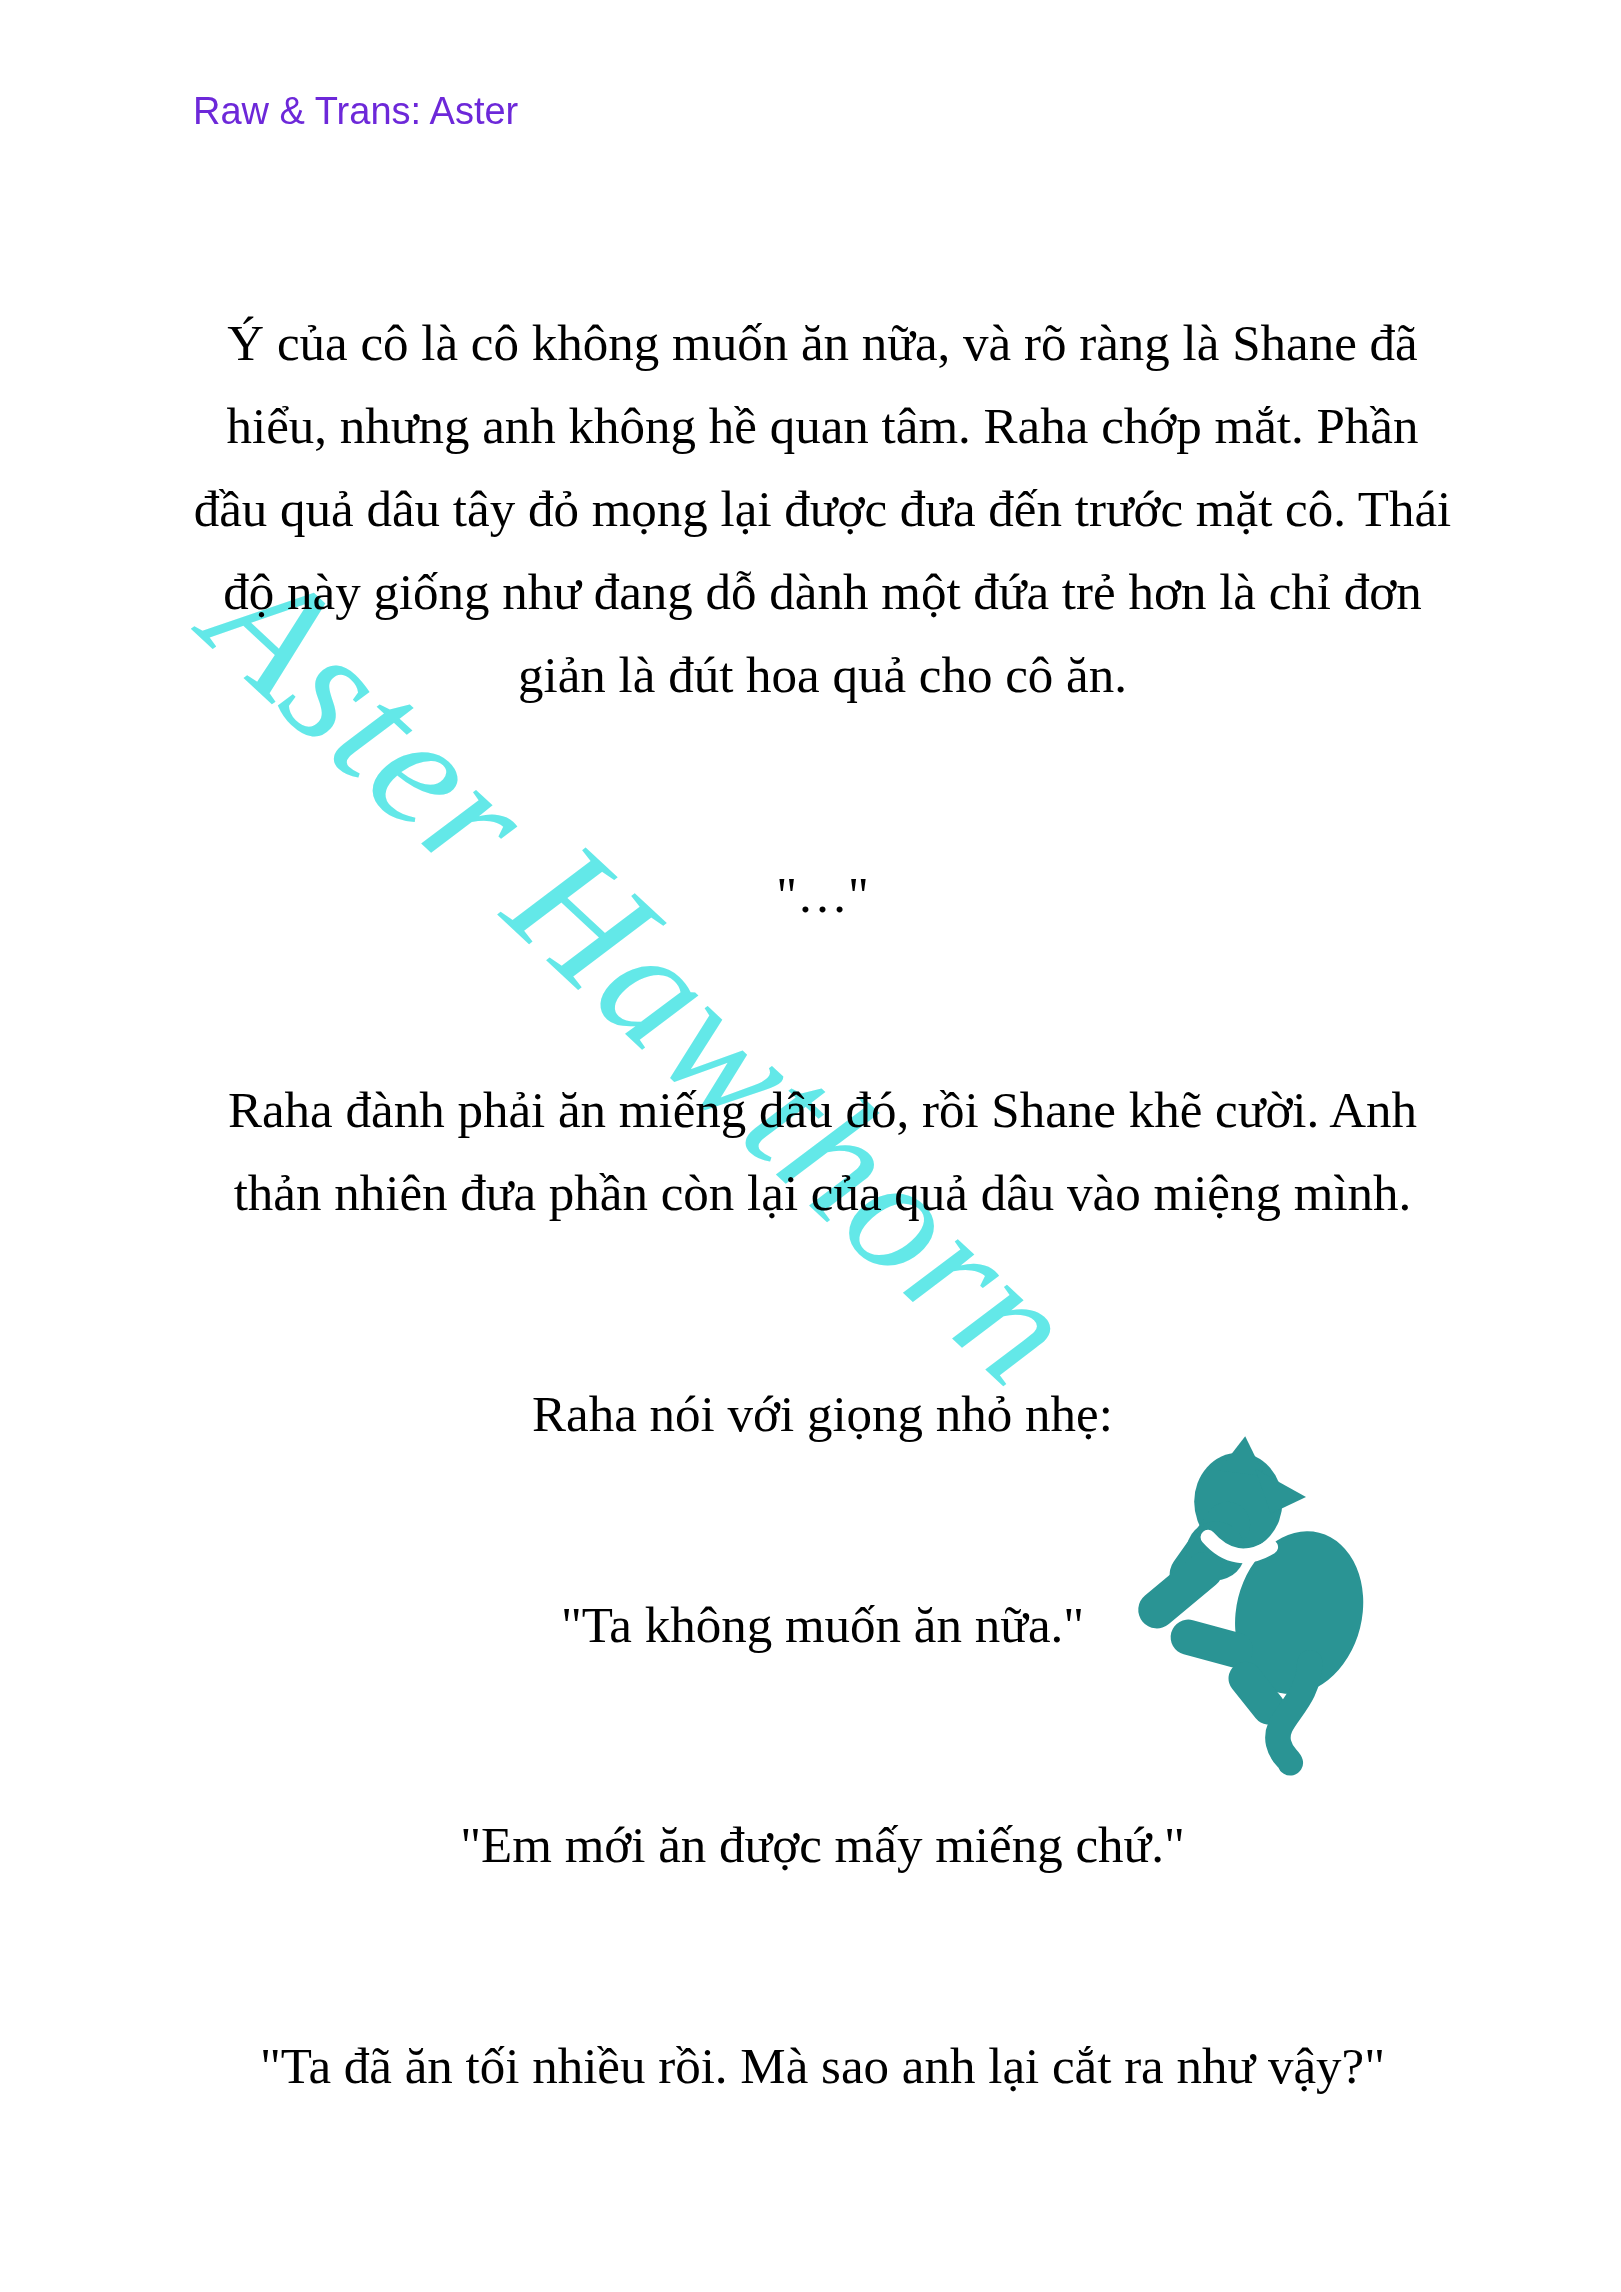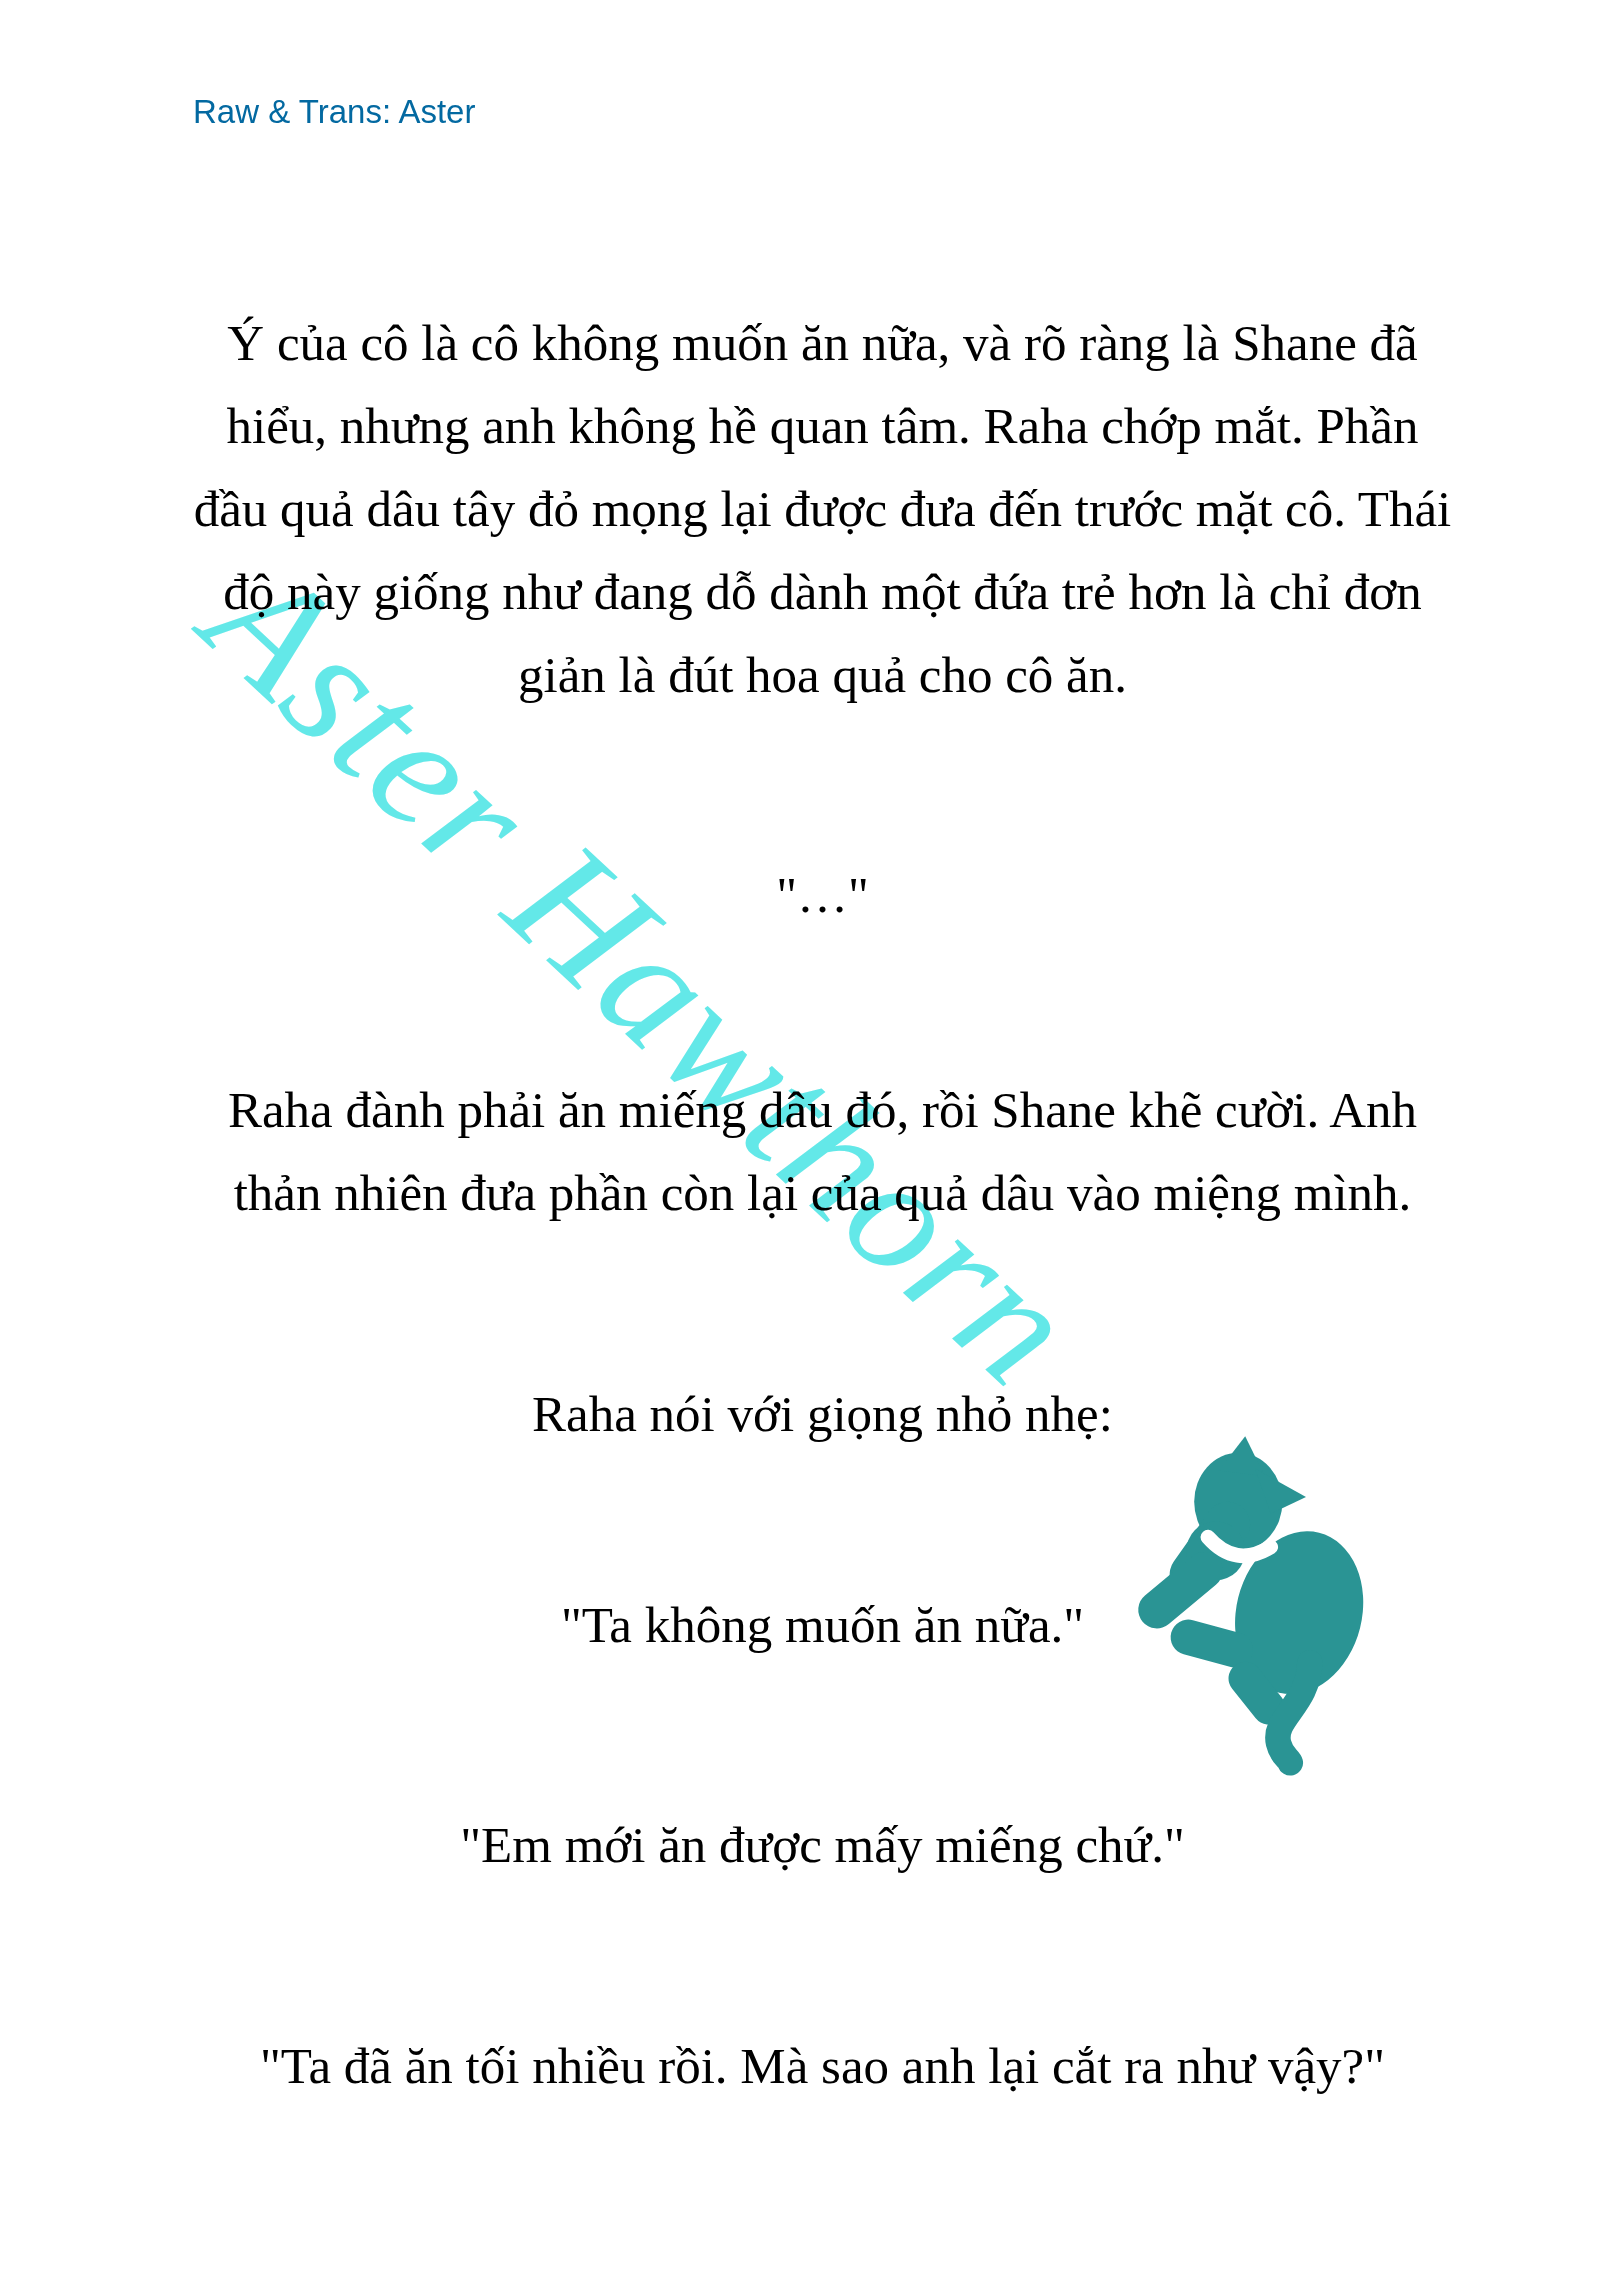--- a/index.html
+++ b/index.html
@@ -8,21 +8,21 @@
     background:#ffffff;
     position:relative;
     overflow:hidden;
     font-family:"Liberation Serif", serif;
     color:#000;
   }
   .layer-text{position:absolute;inset:0;z-index:2;}
   .header{
     position:absolute;left:193px;top:92px;
     font-family:"Liberation Sans", sans-serif;
-    font-size:33px;line-height:39px;color:#0369a1;
+    font-size:38px;line-height:39px;color:#6d28d9;
     white-space:nowrap;
   }
   .para{
     position:absolute;left:193px;width:1259px;
     font-size:51px;line-height:83px;
     text-align:center;margin:0;
   }
   .p1{top:302px;}
   .p2{top:854px;}
   .p3{top:1069px;}

